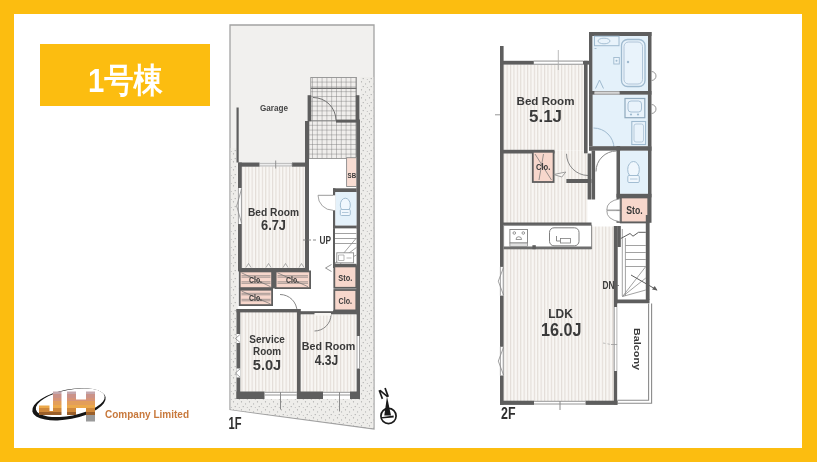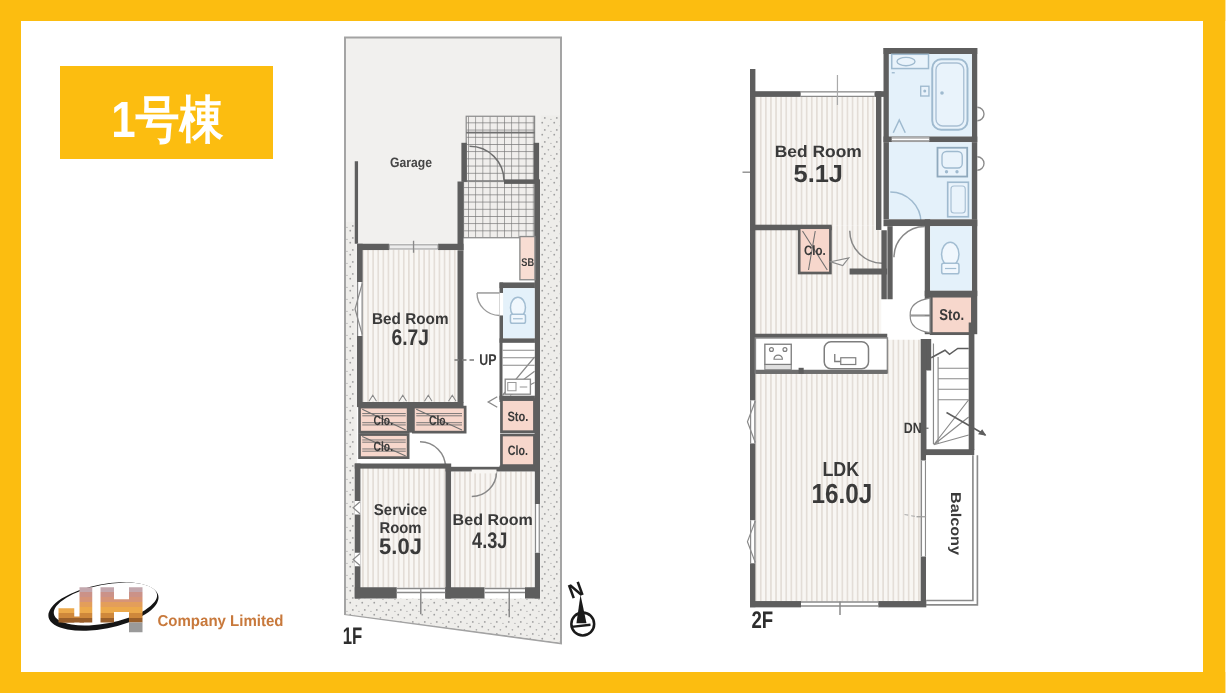--- a/index.html
+++ b/index.html
@@ -11,21 +11,21 @@
 <body>
 
 <div class="abs" style="left:0;top:0;width:817px;height:14px;background:#fcbd10;"></div>
 
 <div class="abs" style="left:0;top:448px;width:817px;height:14px;background:#fcbd10;"></div>
 
 <div class="abs" style="left:0;top:0;width:14px;height:462px;background:#fcbd10;"></div>
 
 <div class="abs" style="left:802px;top:0;width:15px;height:462px;background:#fcbd10;"></div>
 
-<div class="abs" style="left:40px;top:44px;width:142px;height:62px;background:#fcbd10;color:#ffffff;font-size:34px;font-weight:bold;text-align:center;line-height:72px;"><span style="display:inline-block;transform:scaleX(0.86);transform-origin:center;">1号棟</span></div>
+<div class="abs" style="left:40px;top:44px;width:170px;height:62px;background:#fcbd10;color:#ffffff;font-size:34px;font-weight:bold;text-align:center;line-height:72px;"><span style="display:inline-block;transform:scaleX(0.86);transform-origin:center;">1号棟</span></div>
 
 <svg class="abs" style="left:0;top:0;" width="817" height="462" viewBox="0 0 817 462" xmlns="http://www.w3.org/2000/svg">
 <defs>
   <pattern id="stripes" width="3.4" height="8" patternUnits="userSpaceOnUse">
     <rect width="3.4" height="8" fill="#f8f6f3"></rect>
     <rect width="1.1" height="8" fill="#e3ddd7"></rect>
   </pattern>
   <pattern id="grid" width="4.8" height="4.8" patternUnits="userSpaceOnUse">
     <rect width="4.8" height="4.8" fill="#f0eeec"></rect>
     <path d="M0,0 H4.8 M0,0 V4.8" stroke="#747474" stroke-width="0.8" fill="none"></path>

